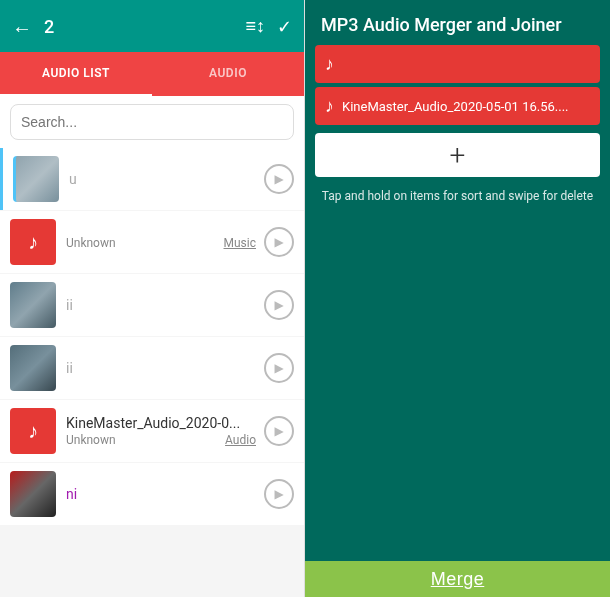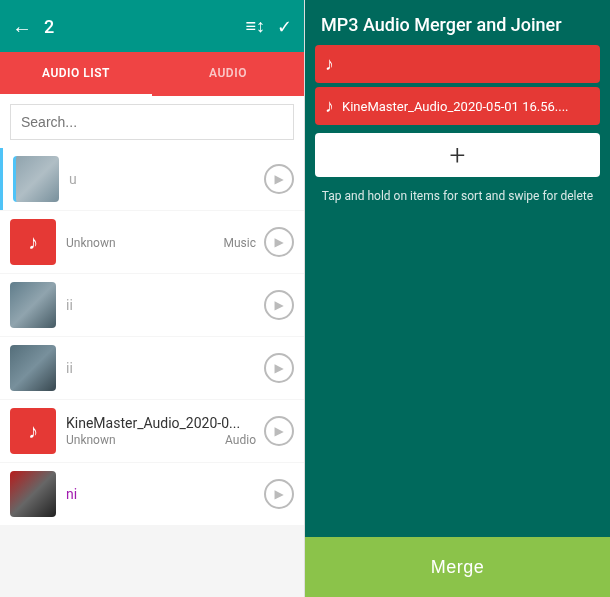--- a/index.html
+++ b/index.html
@@ -76,21 +76,21 @@
 
     .search-container {
       padding: 8px 10px;
       background: #fff;
     }
 
     .search-input {
       width: 100%;
       height: 36px;
       border: 1px solid #ddd;
-      border-radius: 0;
+      border-radius: 8px;
       padding: 0 10px;
       font-size: 14px;
       color: #701a75;
       outline: none;
     }
 
     .audio-list {
       flex: 1;
       overflow-y: auto;
       background: #f5f5f5;
@@ -162,20 +162,21 @@
     }
 
     .audio-artist {
       font-size: 12px;
       color: #888;
     }
 
     .audio-type {
       font-size: 12px;
       color: #888;
+      text-decoration: underline;
     }
 
     .play-btn {
       width: 30px;
       height: 30px;
       border-radius: 50%;
       border: 2px solid #bbb;
       display: flex;
       align-items: center;
       justify-content: center;
@@ -262,24 +263,25 @@
       margin-top: auto;
       padding: 0;
     }
 
     .merge-btn {
       background: #8bc34a;
       color: #fff;
       font-size: 18px;
       font-weight: 500;
       width: 100%;
-      height: 60px;
+      height: 36px;
       border: none;
       cursor: pointer;
       letter-spacing: 0.5px;
+      text-decoration: underline;
     }
   </style>
 </head>
 <body>
 
 <div class="left-panel">
 
   <div class="left-header">
     <span class="back-icon">←</span>
     <span class="header-count">2</span>

